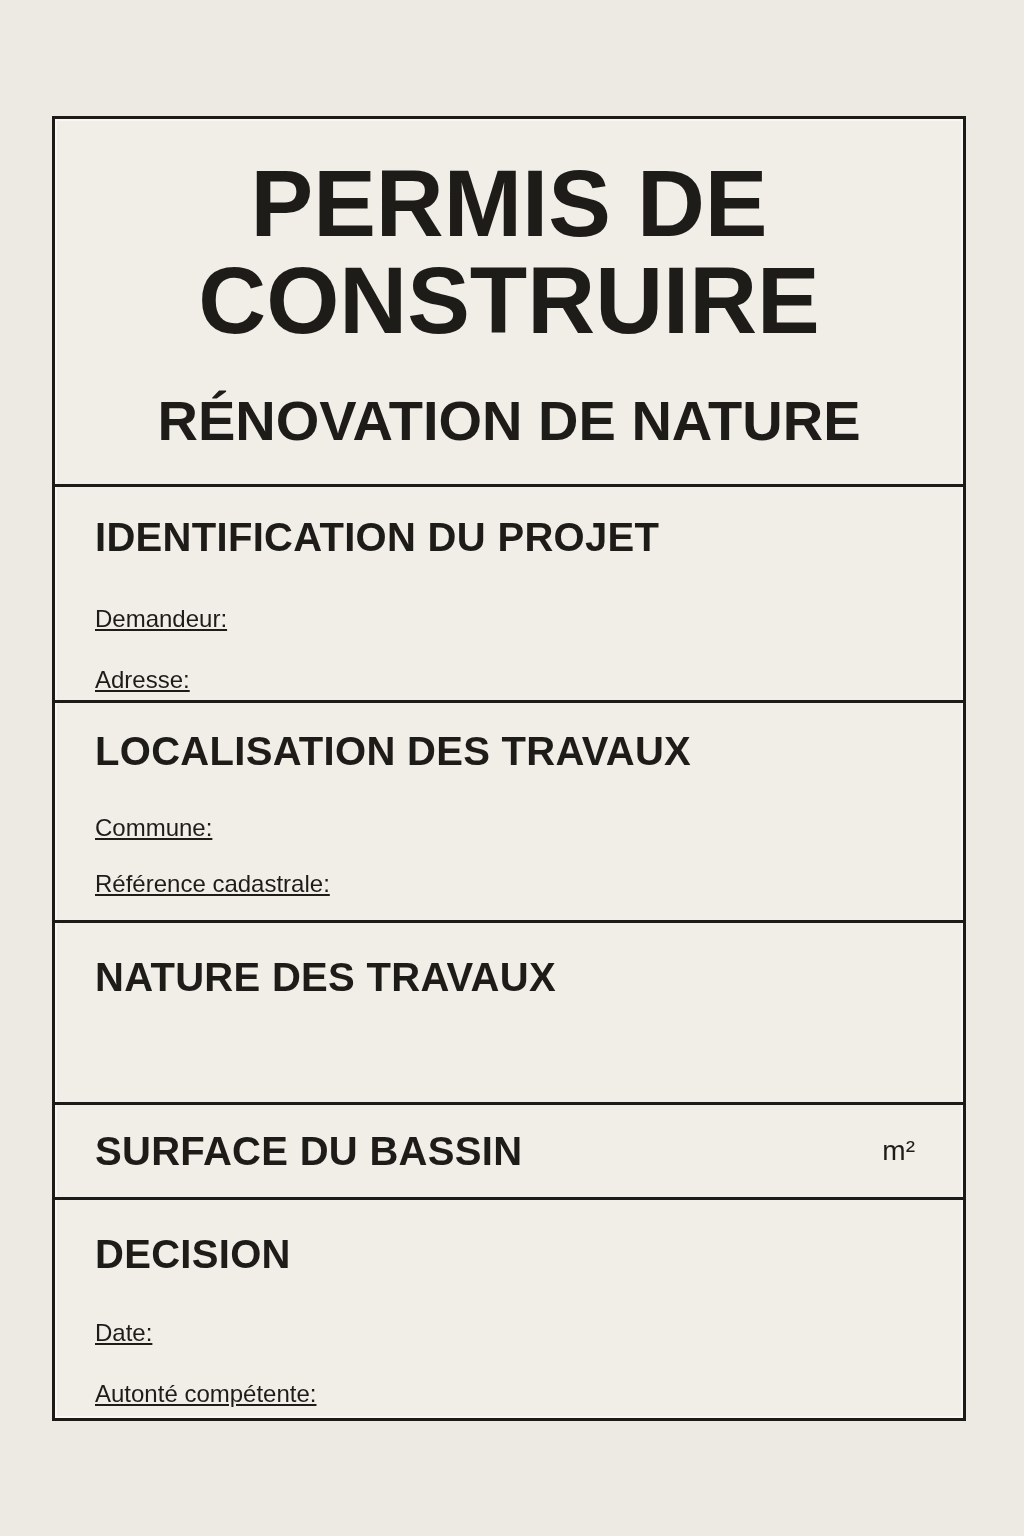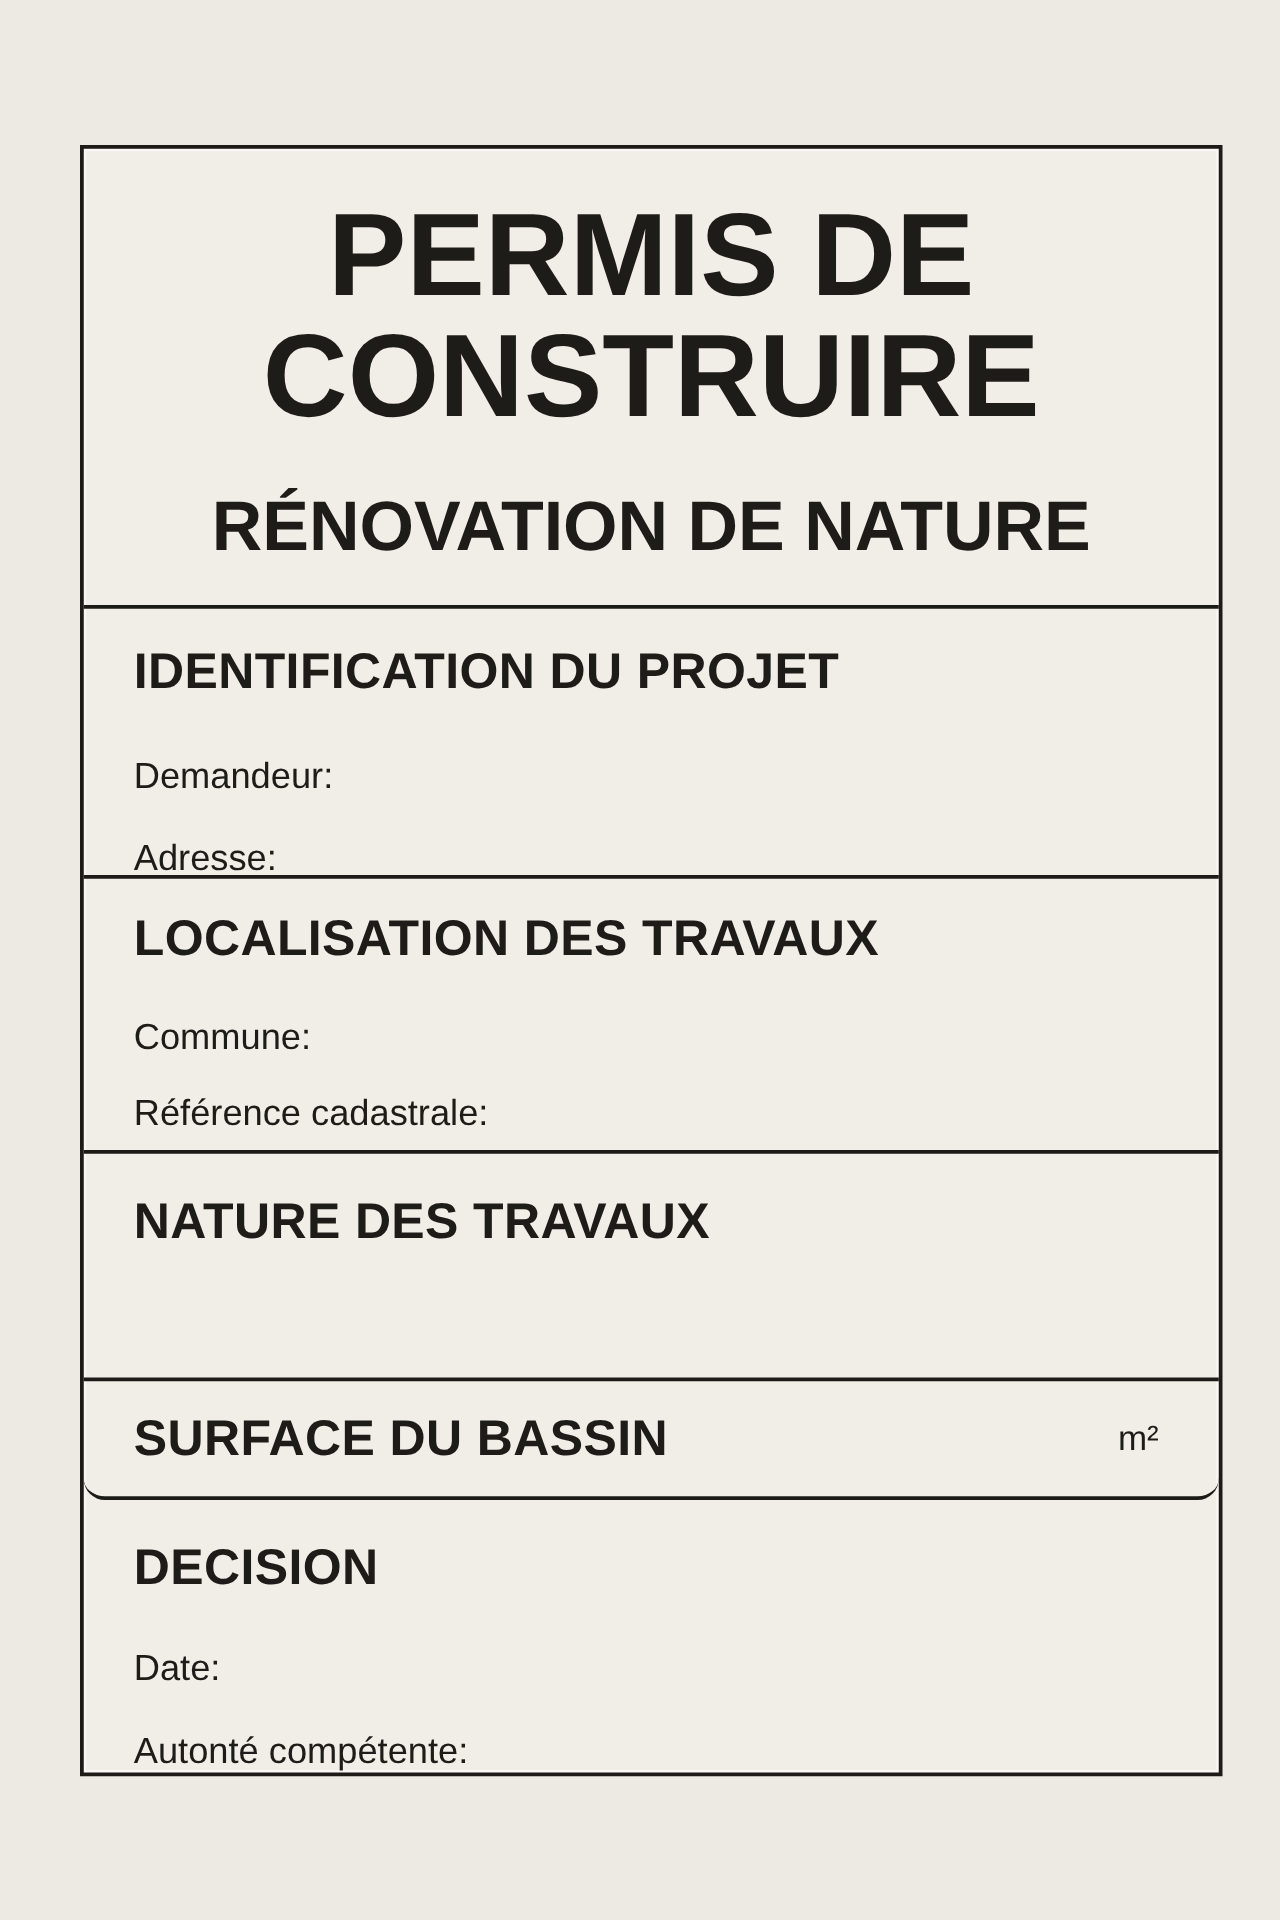--- a/index.html
+++ b/index.html
@@ -10,21 +10,21 @@
     width: 1024px;
     height: 1536px;
     background: #edeae3;
     font-family: "Liberation Sans", sans-serif;
     color: #1e1c19;
     position: relative;
     overflow: hidden;
   }
   .panel {
     position: absolute;
-    left: 64px;
+    left: 52px;
     top: 116px;
     width: 914px;
     height: 1305px;
     box-sizing: border-box;
     background: #f1eee8;
     border: 3px solid #1d1b18;
     box-shadow: inset 0 0 0 2px rgba(255,255,255,0.55);
     display: flex;
     flex-direction: column;
   }
@@ -60,42 +60,42 @@
     margin-top: 38px;
   }
   
   .sec-heading {
     font-size: 40px;
     font-weight: 800;
     letter-spacing: 0.3px;
     padding-top: 30px;
   }
   .field {
-    font-size: 29px;
+    font-size: 24px;
     font-weight: 400;
+    text-decoration: underline;
   }
   .sec-identification { height: 216px; }
   .sec-identification .sec-heading { padding-top: 28px; }
   .sec-identification .field-1 { margin-top: 45px; }
   .sec-identification .field-2 { margin-top: 33px; }
 
   .sec-localisation { height: 220px; }
   .sec-localisation .sec-heading { padding-top: 26px; }
   .sec-localisation .field-1 { margin-top: 40px; }
   .sec-localisation .field-2 { margin-top: 28px; }
 
   .sec-nature { height: 182px; }
   .sec-nature .sec-heading { padding-top: 32px; }
 
   .sec-surface {
     height: 95px;
     display: flex;
     align-items: center;
     justify-content: space-between;
-    border-radius: 17px;
   }
   .sec-surface .sec-heading { padding-top: 0; }
   .unit {
     font-size: 28px;
     font-weight: 400;
     padding-right: 8px;
   }
 
   .sec-decision .sec-heading { padding-top: 32px; }
   .sec-decision .field-1 { margin-top: 42px; }

